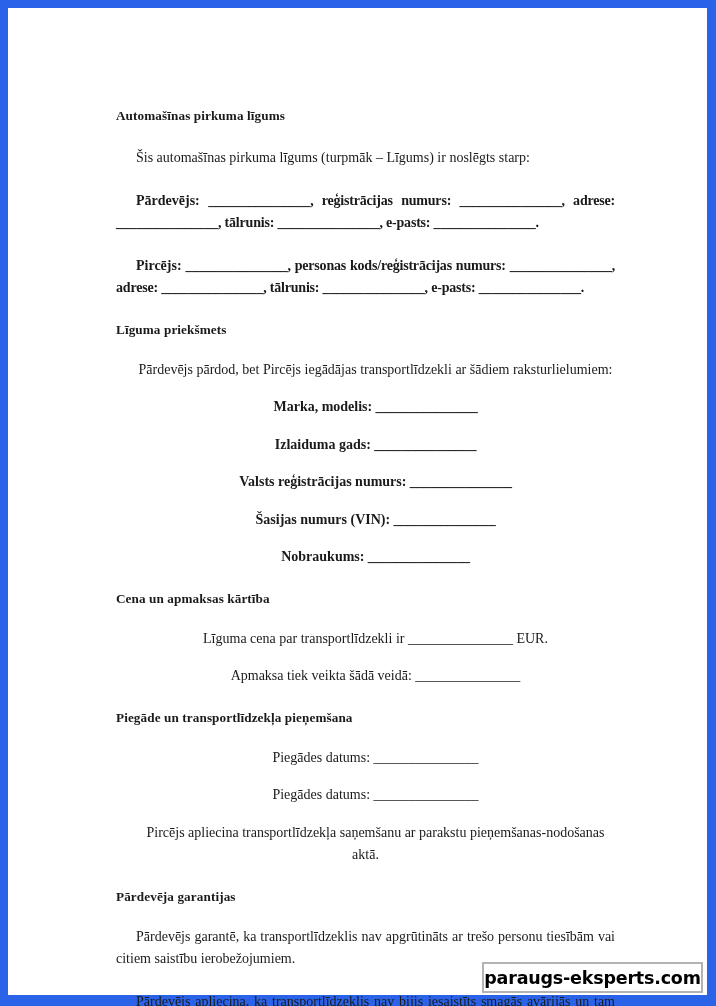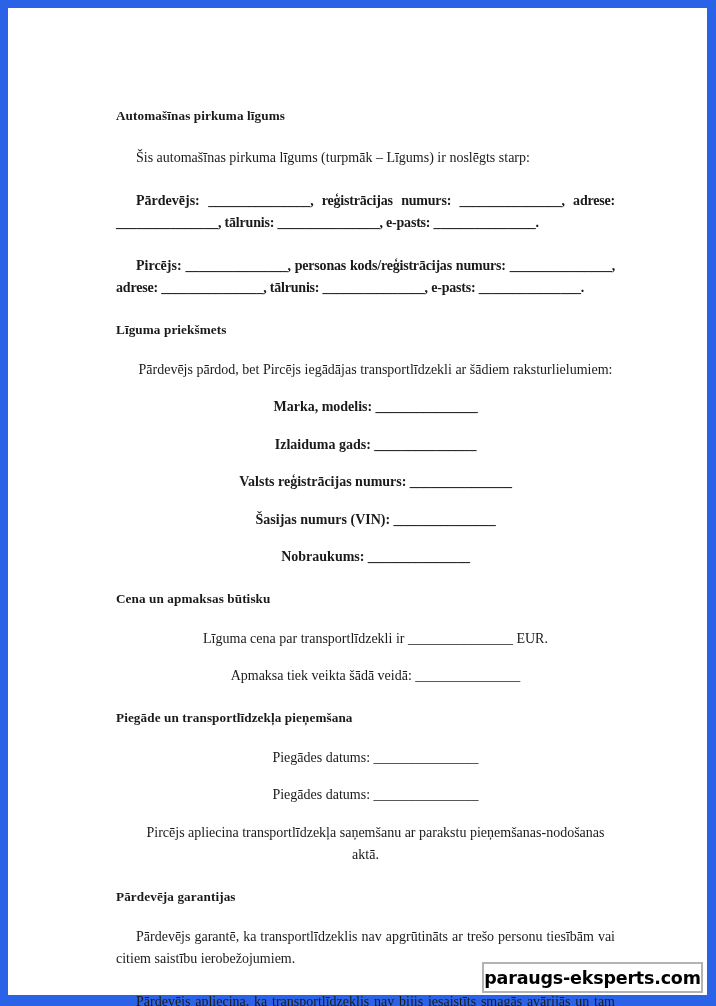--- a/index.html
+++ b/index.html
@@ -129,21 +129,21 @@
 
     <p class="body nojust"><strong>Valsts reģistrācijas numurs:</strong><span class="blank"> _______________</span></p>
     <div class="sp-field"></div>
 
     <p class="body nojust"><strong>Šasijas numurs (VIN):</strong><span class="blank"> _______________</span></p>
     <div class="sp-field"></div>
 
     <p class="body nojust"><strong>Nobraukums:</strong><span class="blank"> _______________</span></p>
     <div class="sp-headtop"></div>
 
-    <h2 class="section">Cena un apmaksas būtisku</h2>
+    <h2 class="section">Cena un apmaksas kārtība</h2>
     <div class="sp-head"></div>
 
     <p class="body nojust">Līguma cena par transportlīdzekli ir _______________ EUR.</p>
     <div class="sp-field"></div>
 
     <p class="body nojust">Apmaksa tiek veikta šādā veidā: _______________</p>
     <div class="sp-headtop"></div>
 
     <h2 class="section">Piegāde un transportlīdzekļa pieņemšana</h2>
     <div class="sp-head"></div>

